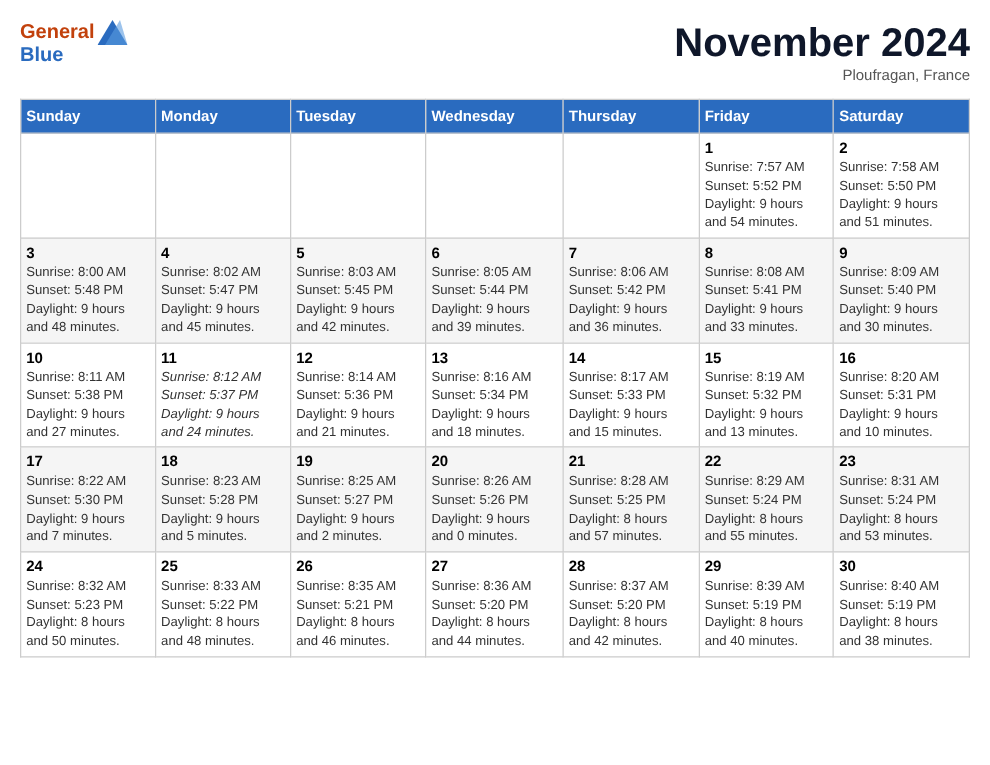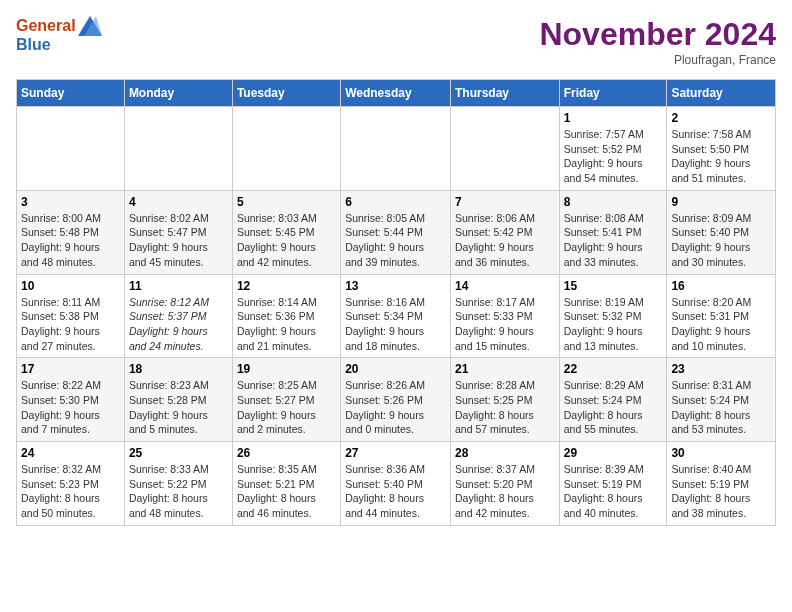--- a/index.html
+++ b/index.html
@@ -39,21 +39,21 @@
       width: 24px;
       height: 20px;
       margin-left: 2px;
     }
     .title-block {
       text-align: right;
     }
     .month-title {
       font-size: 32px;
       font-weight: bold;
-      color: #701a75;
+      color: #0f172a;
     }
     .location {
       font-size: 12px;
       color: #555;
     }
     .calendar {
       width: 100%;
       border-collapse: collapse;
       font-size: 11px;
     }
@@ -318,21 +318,21 @@
         <td>
           <div class="day-num">26</div>
           <div class="day-info" style="white-space: pre-line;">Sunrise: 8:35 AM
 Sunset: 5:21 PM
 Daylight: 8 hours
 and 46 minutes.</div>
         </td>
         <td>
           <div class="day-num">27</div>
           <div class="day-info" style="white-space: pre-line;">Sunrise: 8:36 AM
-Sunset: 5:40 PM
+Sunset: 5:20 PM
 Daylight: 8 hours
 and 44 minutes.</div>
         </td>
         <td>
           <div class="day-num">28</div>
           <div class="day-info" style="white-space: pre-line;">Sunrise: 8:37 AM
 Sunset: 5:20 PM
 Daylight: 8 hours
 and 42 minutes.</div>
         </td>

